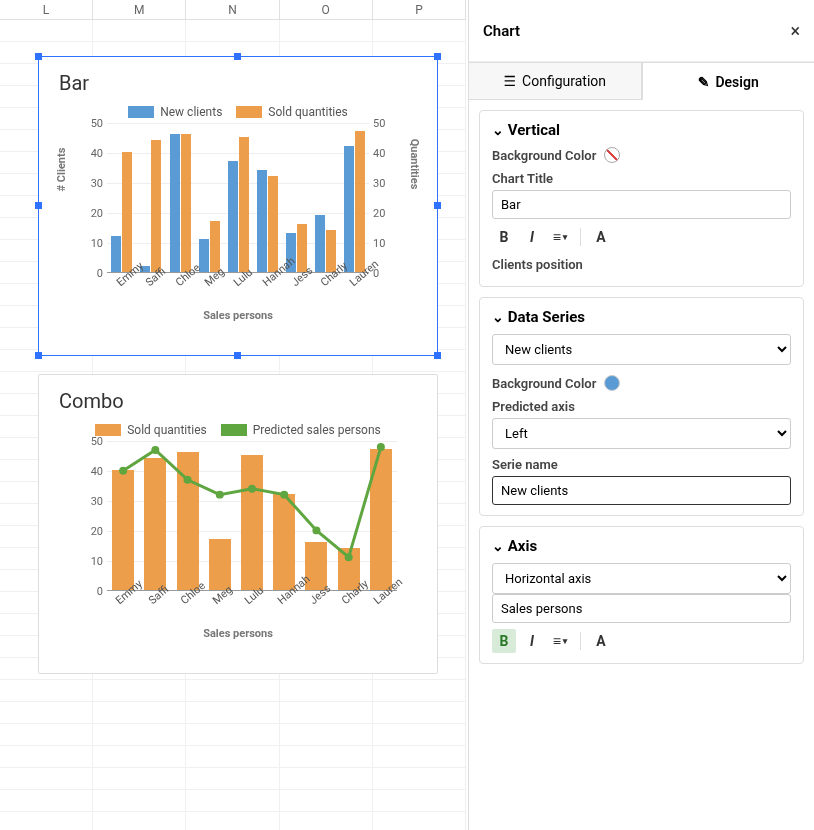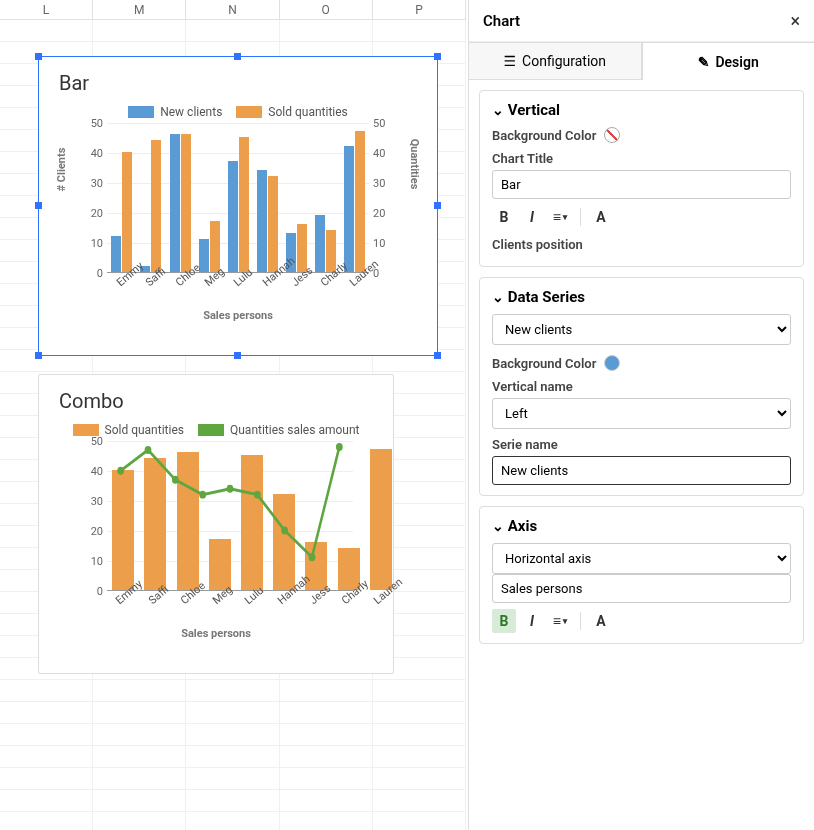--- a/index.html
+++ b/index.html
@@ -40,21 +40,21 @@
 .x-labels{position:absolute;left:48px;right:48px;bottom:-28px;height:28px;font-size:11px;color:#555}
 .x-labels span{position:absolute;transform:rotate(-40deg);transform-origin:left top;white-space:nowrap}
 .axis-label{position:absolute;font-size:11px;color:#777;font-weight:bold}
 .axis-label.left{left:2px;top:50%;transform:rotate(-90deg) translateX(30%);transform-origin:left center}
 .axis-label.right{right:2px;top:50%;transform:rotate(90deg) translateX(-30%);transform-origin:right center}
 .axis-label.bottom{left:50%;bottom:4px;transform:translateX(-50%)}
 
 .line-path{position:absolute;left:0;top:0;width:100%;height:100%;pointer-events:none}
 
 .panel{position:absolute;right:0;top:0;width:346px;height:830px;border-left:1px solid #ddd;background:#fff;display:flex;flex-direction:column}
-.panel-header{display:flex;align-items:center;justify-content:space-between;padding:10px 14px;border-bottom:1px solid #eee}
+.panel-header{display:flex;align-items:center;justify-content:space-between;padding:20px 14px;border-bottom:1px solid #eee}
 .panel-header h3{font-size:15px;font-weight:600}
 .close-btn{font-size:18px;cursor:pointer;color:#333}
 .tabs{display:flex}
 .tab{flex:1;text-align:center;padding:10px 0;font-size:14px;border:1px solid #ddd;cursor:pointer;display:flex;align-items:center;justify-content:center;gap:6px}
 .tab:first-child{border-left:none}
 .tab:last-child{border-right:none}
 .tab.active{border-bottom:none;font-weight:600;background:#fff}
 .tab:not(.active){background:#f7f7f7}
 .panel-body{flex:1;overflow-y:auto;padding:10px}
 
@@ -438,30 +438,30 @@
           <span style="left: 123.722px; top: 6px;">Lulu</span>
           <span style="left: 152.833px; top: 6px;">Hannah</span>
           <span style="left: 181.944px; top: 6px;">Jess</span>
           <span style="left: 211.056px; top: 6px;">Charly</span>
           <span style="left: 240.167px; top: 6px;">Lauren</span>
         </div>
     </div>
     <div class="axis-label bottom" style="position:relative;margin-top:40px;text-align:center;left:0;transform:none">Sales persons</div>
   </div>
 
-  <div class="chart-box" style="left:38px;top:374px;width:356px;height:300px">
+  <div class="chart-box" style="left:38px;top:374px;width:400px;height:300px">
     <div class="chart-title">Combo</div>
     <div class="chart-legend">
       <div class="legend-item">
           <span class="legend-swatch" style="background:#ed9e4a"></span>
           <span>Sold quantities</span>
         </div>
       <div class="legend-item">
           <span class="legend-swatch" style="background:#5fa641"></span>
-          <span>Quantities sales amount</span>
+          <span>Predicted sales persons</span>
         </div>
     </div>
     <div class="chart-plot" style="height:150px">
       <div class="y-ticks" id="combo-yticks">
           <span style="top: 150px;">0</span>
           <span style="top: 120px;">10</span>
           <span style="top: 90px;">20</span>
           <span style="top: 60px;">30</span>
           <span style="top: 30px;">40</span>
           <span style="top: 0px;">50</span>
@@ -569,21 +569,21 @@
       <div class="section-title">
           <span>Data Series</span>
         </div>
       <select class="text-input">
         <option>New clients</option>
       </select>
       <div class="field-row" style="margin-top:10px">
         <span class="field-label" style="margin:0">Background Color</span>
         <span class="color-chip" style="background:#5b9bd5"></span>
       </div>
-      <div class="field-label">Vertical name</div>
+      <div class="field-label">Predicted axis</div>
       <select class="text-input">
         <option>Left</option>
       </select>
       <div class="field-label">Serie name</div>
       <input class="text-input focused" value="New clients" style="">
     </div>
 
     <div class="section">
       <div class="section-title">
           <span>Axis</span>

